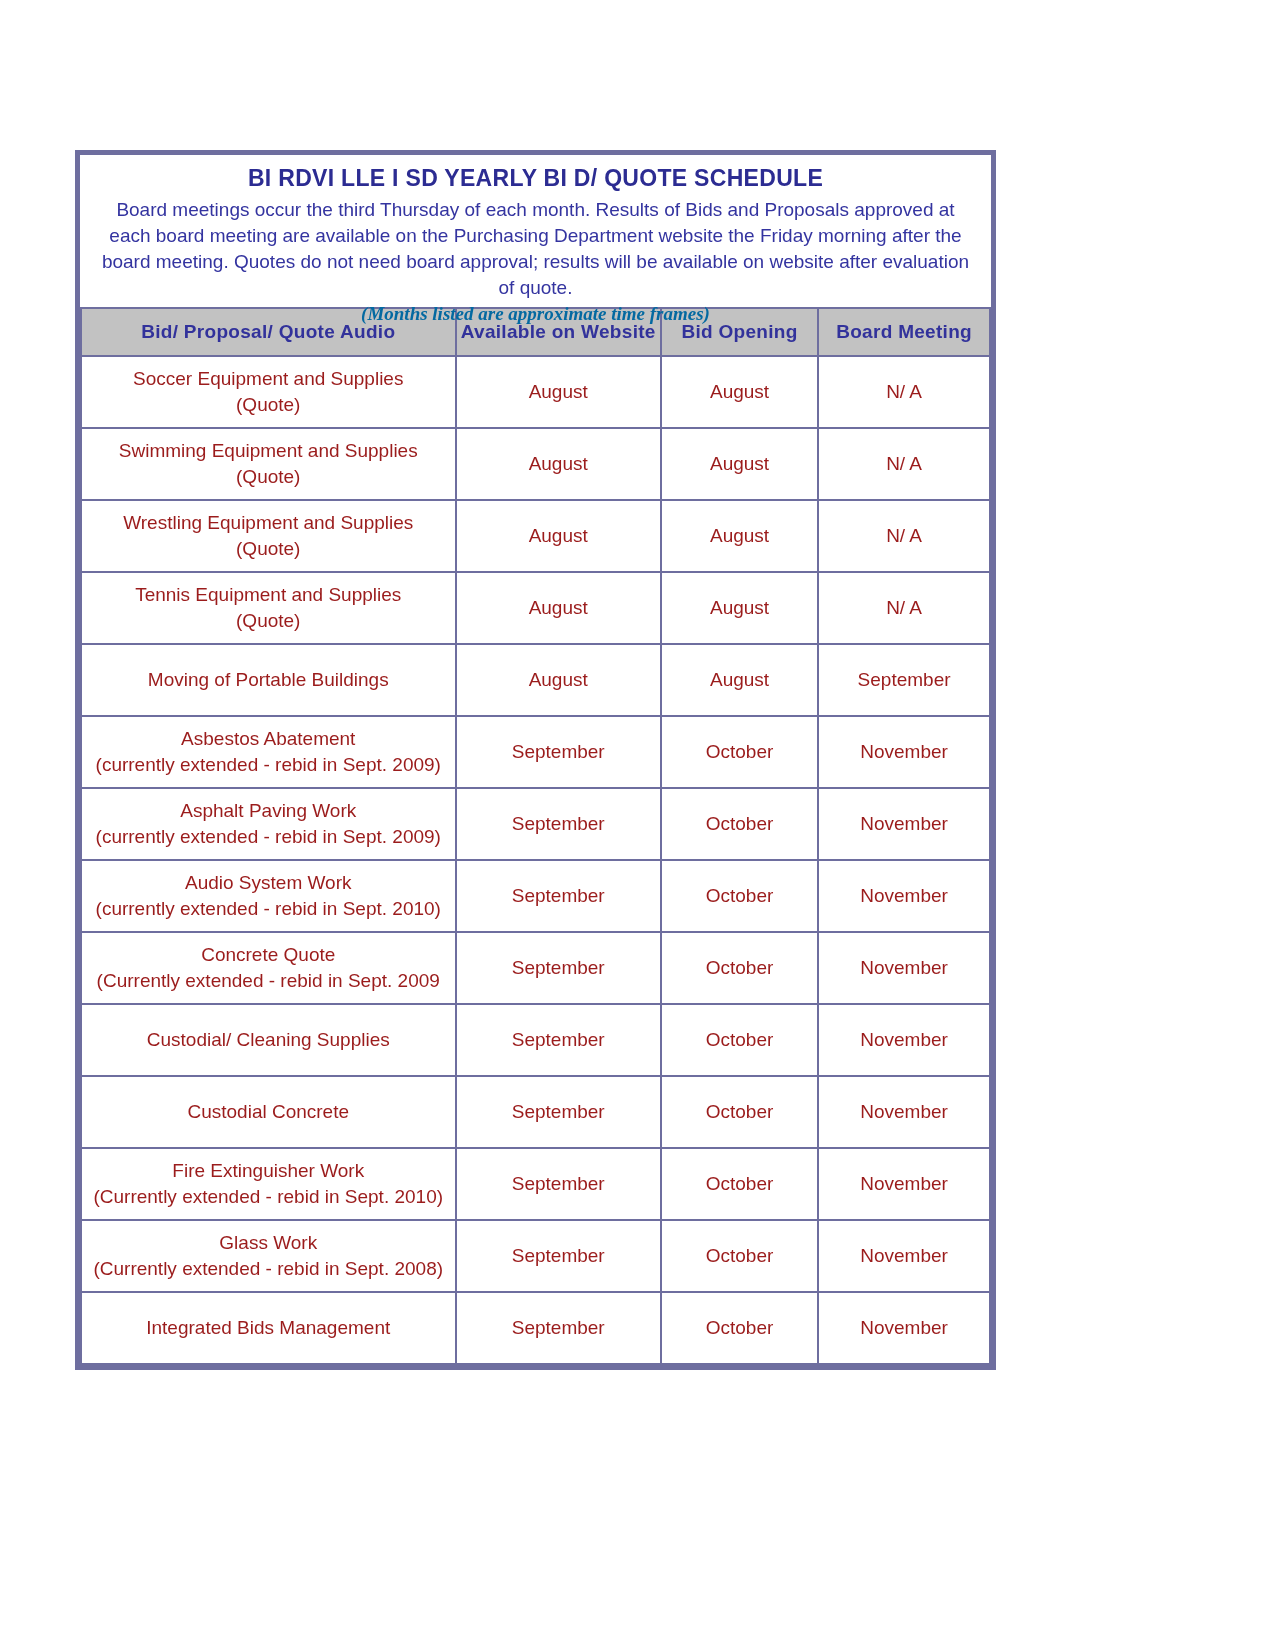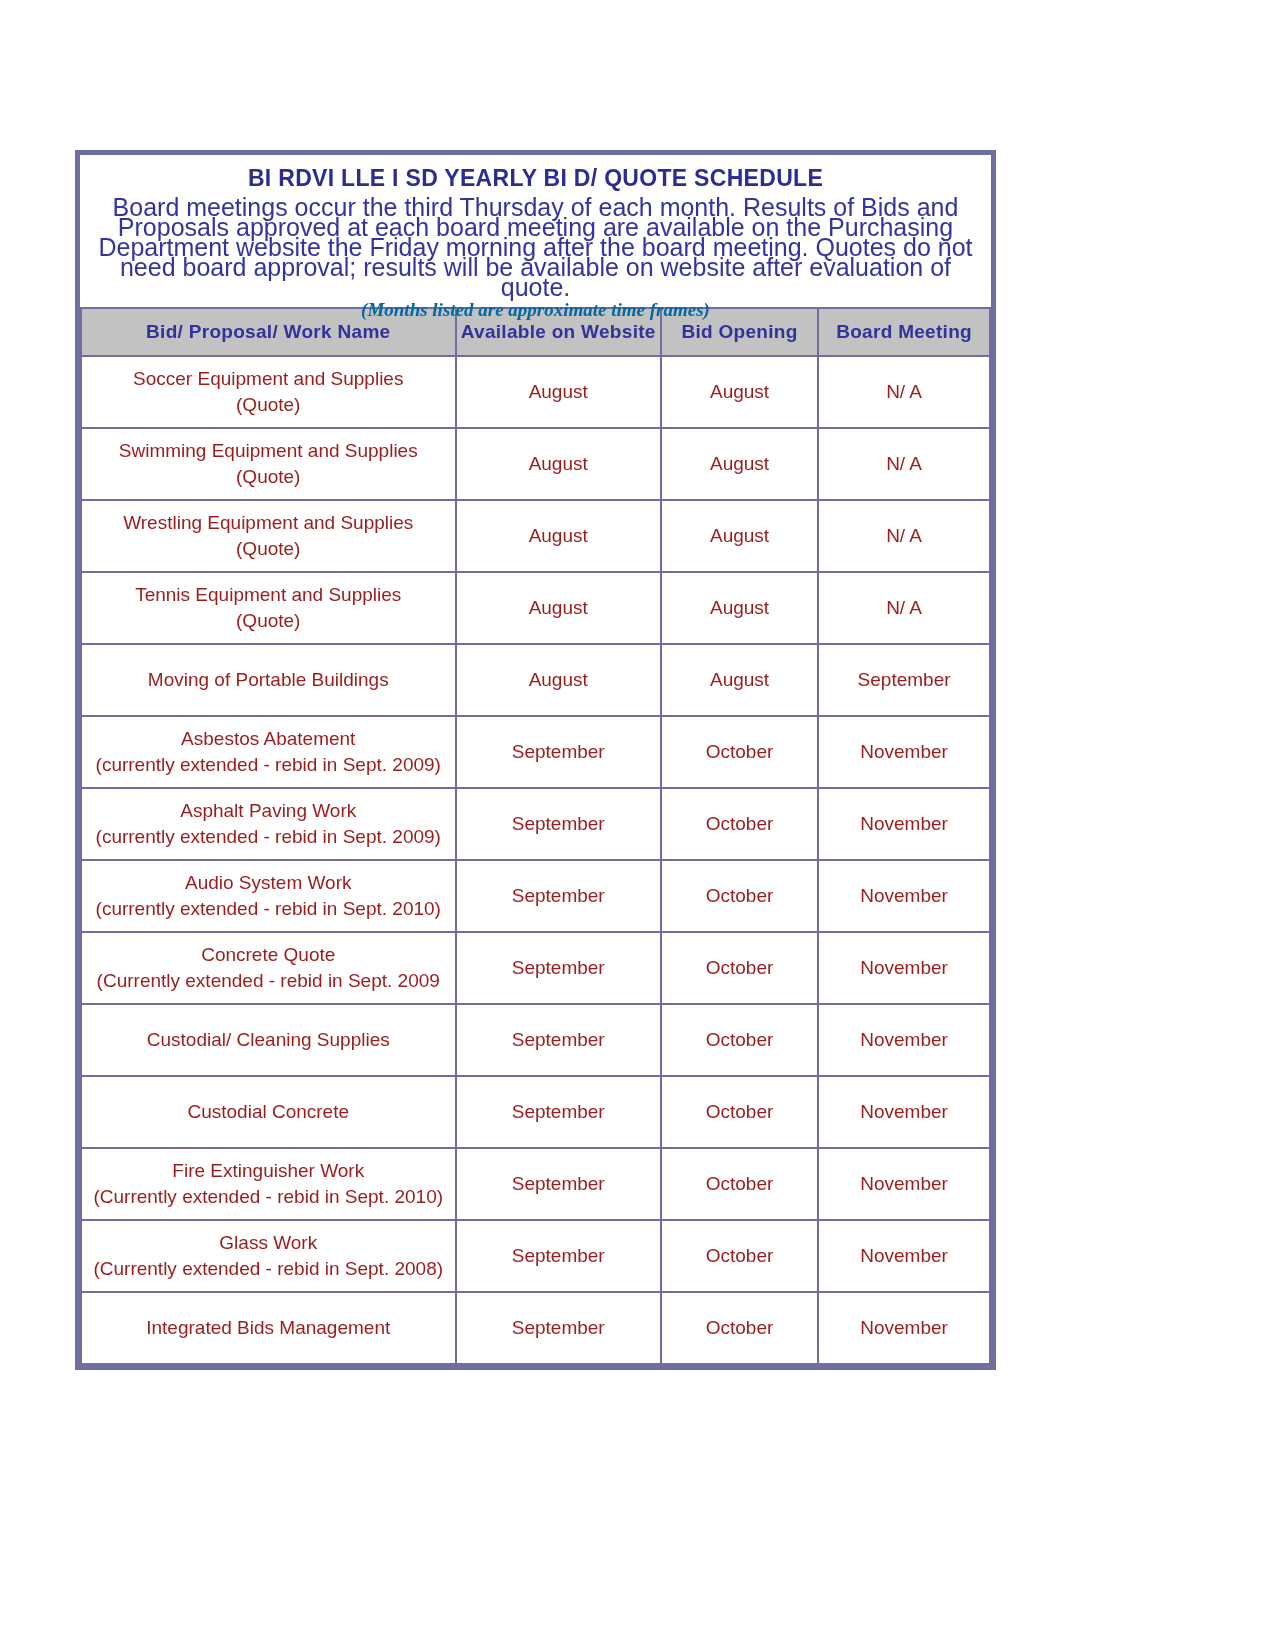--- a/index.html
+++ b/index.html
@@ -28,22 +28,22 @@
   }
   .doc-title {
     color: #2c2c92;
     font-size: 23px;
     font-weight: bold;
     line-height: 30px;
     margin-bottom: 4px;
     letter-spacing: 0.3px;
   }
   .intro-text {
-    font-size: 25px;
-    line-height: 20px;
+    font-size: 19px;
+    line-height: 26px;
     max-width: 1048px;
     margin: 0 auto;
   }
   .timeframe-note {
     font-size: 19px;
     font-weight: bold;
     font-style: italic;
     margin-top: 2px;
     color: #0369a1;
     font-family: Liberation Serif, serif;
@@ -88,21 +88,21 @@
 
   <table class="schedule">
     <colgroup>
       <col style="width:41.2%">
       <col style="width:22.6%">
       <col style="width:17.3%">
       <col style="width:18.9%">
     </colgroup>
     <thead>
       <tr>
-        <th>Bid/ Proposal/ Work Name</th>
+        <th>Bid/ Proposal/ Quote Audio</th>
         <th>Available on Website</th>
         <th>Bid Opening</th>
         <th>Board Meeting</th>
       </tr>
     </thead>
     <tbody id="schedule-rows">
   <tr>
     <td class="name-cell">
       <div class="row-name">Soccer Equipment and Supplies</div>
       <div class="row-note">(Quote)</div>

